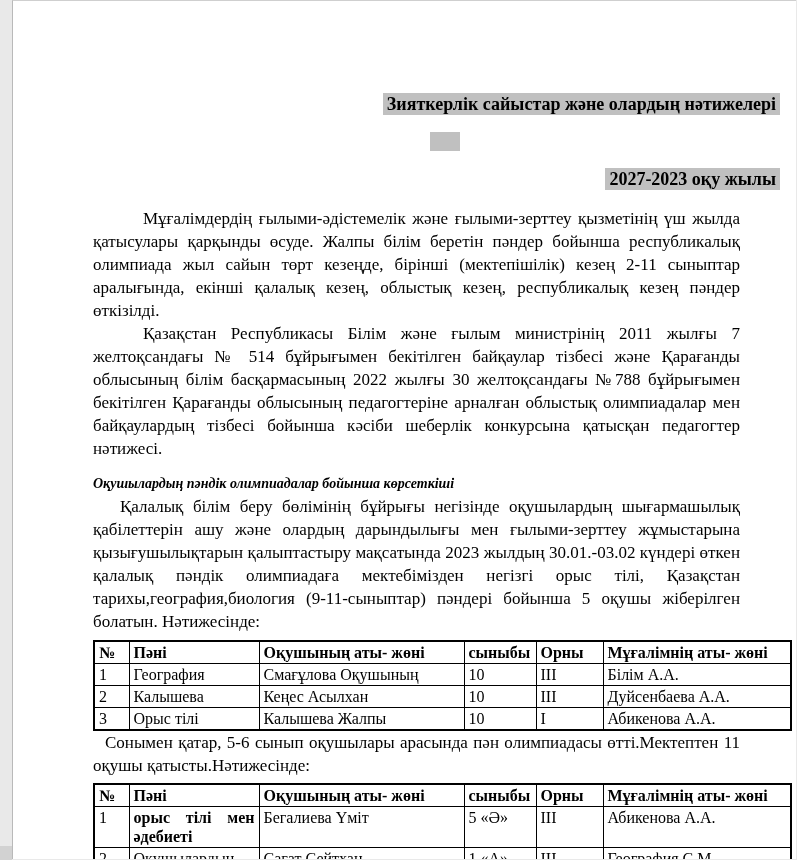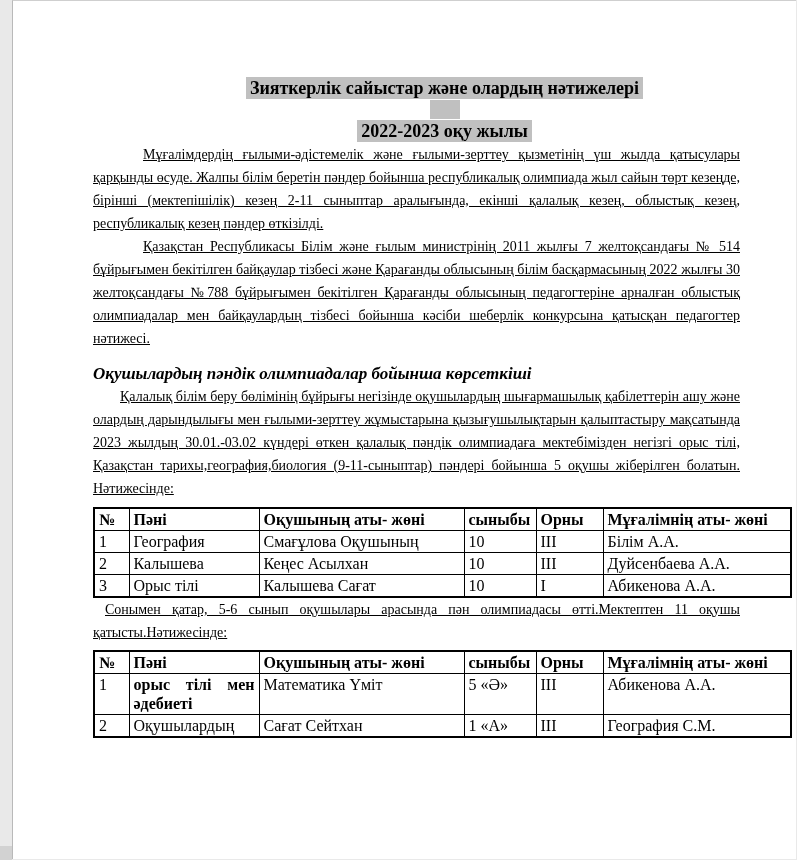--- a/index.html
+++ b/index.html
@@ -39,56 +39,55 @@
     border-left: 1px solid #b9b9b9;
     border-top: 1px solid #cfcfcf;
     box-sizing: border-box;
     overflow: hidden;
   }
   .content {
     padding: 76px 0 0 80px;
     color: #000;
   }
   .title-line {
-    text-align: center;
+    text-align: right;
     font-size: 18px;
     line-height: 23px;
     font-weight: bold;
-    margin: 0;
+    margin: 16px;
   }
   .hl {
     background: #c0c0c0;
     padding: 1px 4px;
   }
   .blank-hl-line {
     height: 20px;
     text-align: center;
     margin: 0;
   }
   .blank-hl-block {
     display: inline-block;
     width: 30px;
     height: 19px;
     background: #c0c0c0;
     vertical-align: top;
   }
   p.body-par {
     margin: 0;
-    font-size: 14px;
+    font-size: 17px;
     line-height: 23px;
     text-align: justify;
     width: 647px;
-    text-decoration: underline;
   }
   p.indent-lg { text-indent: 50px; }
   p.indent-md { text-indent: 27px; }
   p.indent-sm { text-indent: 12px; }
   .section-heading {
     margin: 12px 0 0 0;
-    font-size: 17px;
+    font-size: 14px;
     line-height: 23px;
     font-weight: bold;
     font-style: italic;
     width: 647px;
   }
   table.results {
     border-collapse: collapse;
     width: 697px;
     table-layout: fixed;
     font-size: 16px;
@@ -127,21 +126,21 @@
 
       <div class="title-line">
         <span class="hl">Зияткерлік сайыстар және олардың нәтижелері</span>
       </div>
 
       <div class="blank-hl-line">
         <span class="blank-hl-block"></span>
       </div>
 
       <div class="title-line">
-        <span class="hl">2022-2023 оқу жылы</span>
+        <span class="hl">2027-2023 оқу жылы</span>
       </div>
 
       <p class="body-par indent-lg">Мұғалімдердің ғылыми-әдістемелік және ғылыми-зерттеу қызметінің үш жылда қатысулары қарқынды өсуде. Жалпы білім беретін пәндер бойынша республикалық олимпиада жыл сайын төрт кезеңде, бірінші (мектепішілік) кезең 2-11 сыныптар аралығында, екінші қалалық кезең, облыстық кезең, республикалық кезең пәндер өткізілді.</p>
       <p class="body-par indent-lg">Қазақстан Республикасы Білім және ғылым министрінің 2011 жылғы 7 желтоқсандағы № 514 бұйрығымен бекітілген байқаулар тізбесі және Қарағанды облысының білім басқармасының 2022 жылғы 30 желтоқсандағы №788 бұйрығымен бекітілген Қарағанды облысының педагогтеріне арналған облыстық олимпиадалар мен байқаулардың тізбесі бойынша кәсіби шеберлік конкурсына қатысқан педагогтер  нәтижесі.</p>
 
       <div class="section-heading">Оқушылардың пәндік олимпиадалар бойынша көрсеткіші</div>
 
       <p class="body-par indent-md">Қалалық білім беру бөлімінің бұйрығы негізінде оқушылардың шығармашылық қабілеттерін ашу және олардың дарындылығы мен ғылыми-зерттеу жұмыстарына қызығушылықтарын қалыптастыру мақсатында 2023 жылдың 30.01.-03.02  күндері өткен қалалық  пәндік олимпиадаға мектебімізден негізгі орыс тілі, Қазақстан тарихы,география,биология  (9-11-сыныптар) пәндері бойынша 5 оқушы жіберілген болатын.  Нәтижесінде:</p>
 
       <table class="results t1">
@@ -174,21 +173,21 @@
           <td>2</td>
           <td>Калышева</td>
           <td>Кеңес Асылхан</td>
           <td>10</td>
           <td>III</td>
           <td>Дуйсенбаева А.А.</td>
         </tr>
         <tr>
           <td>3</td>
           <td>Орыс тілі</td>
-          <td>Калышева Сағат</td>
+          <td>Калышева Жалпы</td>
           <td>10</td>
           <td>I</td>
           <td>Абикенова А.А.</td>
         </tr>
       </tbody>
         </table>
 
       <p class="body-par indent-sm">Сонымен қатар, 5-6 сынып оқушылары арасында пән олимпиадасы өтті.Мектептен 11 оқушы қатысты.Нәтижесінде:</p>
 
       <table class="results t2">
@@ -205,21 +204,21 @@
           <td>№</td>
           <td>Пәні</td>
           <td>Оқушының аты- жөні</td>
           <td>сыныбы</td>
           <td>Орны</td>
           <td>Мұғалімнің аты- жөні</td>
         </tr>
         <tr>
           <td>1</td>
           <td class="bold-cell justify-cell">орыс тілі мен әдебиеті</td>
-          <td>Математика Үміт</td>
+          <td>Бегалиева Үміт</td>
           <td>5 «Ә»</td>
           <td>III</td>
           <td>Абикенова А.А.</td>
         </tr>
         <tr>
           <td>2</td>
           <td>Оқушылардың</td>
           <td>Сағат Сейтхан</td>
           <td>1 «А»</td>
           <td>III</td>

